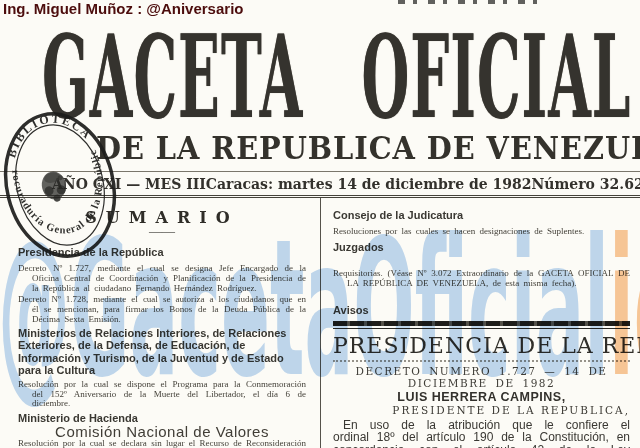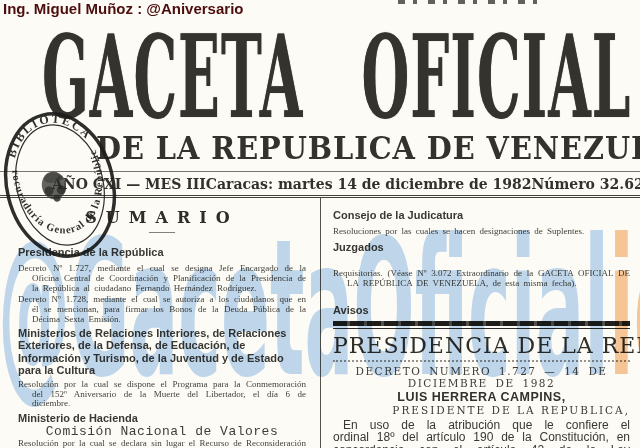--- a/index.html
+++ b/index.html
@@ -53,21 +53,21 @@
     text-align:center;margin-top:10px;
     font-family:"DejaVu Serif",serif;font-weight:bold;font-size:16px;
     letter-spacing:9px;color:#2f2d28;line-height:19px;
   }
   .sumario-dash{text-align:center;line-height:8px;font-size:13px;color:#3a3833;margin-top:0;}
   .h-sans{
     font-family:"Liberation Sans",sans-serif;font-weight:bold;
     font-size:11px;line-height:12px;color:#3a3832;
   }
   .h-serif-sub{
-    font-family:Liberation Mono, monospace;font-size:13px;line-height:11px;
+    font-family:Liberation Sans, sans-serif;font-size:15px;line-height:11px;
     text-align:center;color:#403d36;letter-spacing:.5px;
   }
   .p-sum{
     font-family:"Liberation Serif",serif;font-size:9px;line-height:9.8px;
     color:#45423a;text-align:justify;margin:0;
     padding-left:14px;text-indent:-14px;word-spacing:2px;
   }
   .mt2{margin-top:2px}.mt3{margin-top:3px}.mt4{margin-top:4px}.mt5{margin-top:16px}
   .mt6{margin-top:6px}.mt11{margin-top:11px}
   .minist{line-height:12.5px;}

